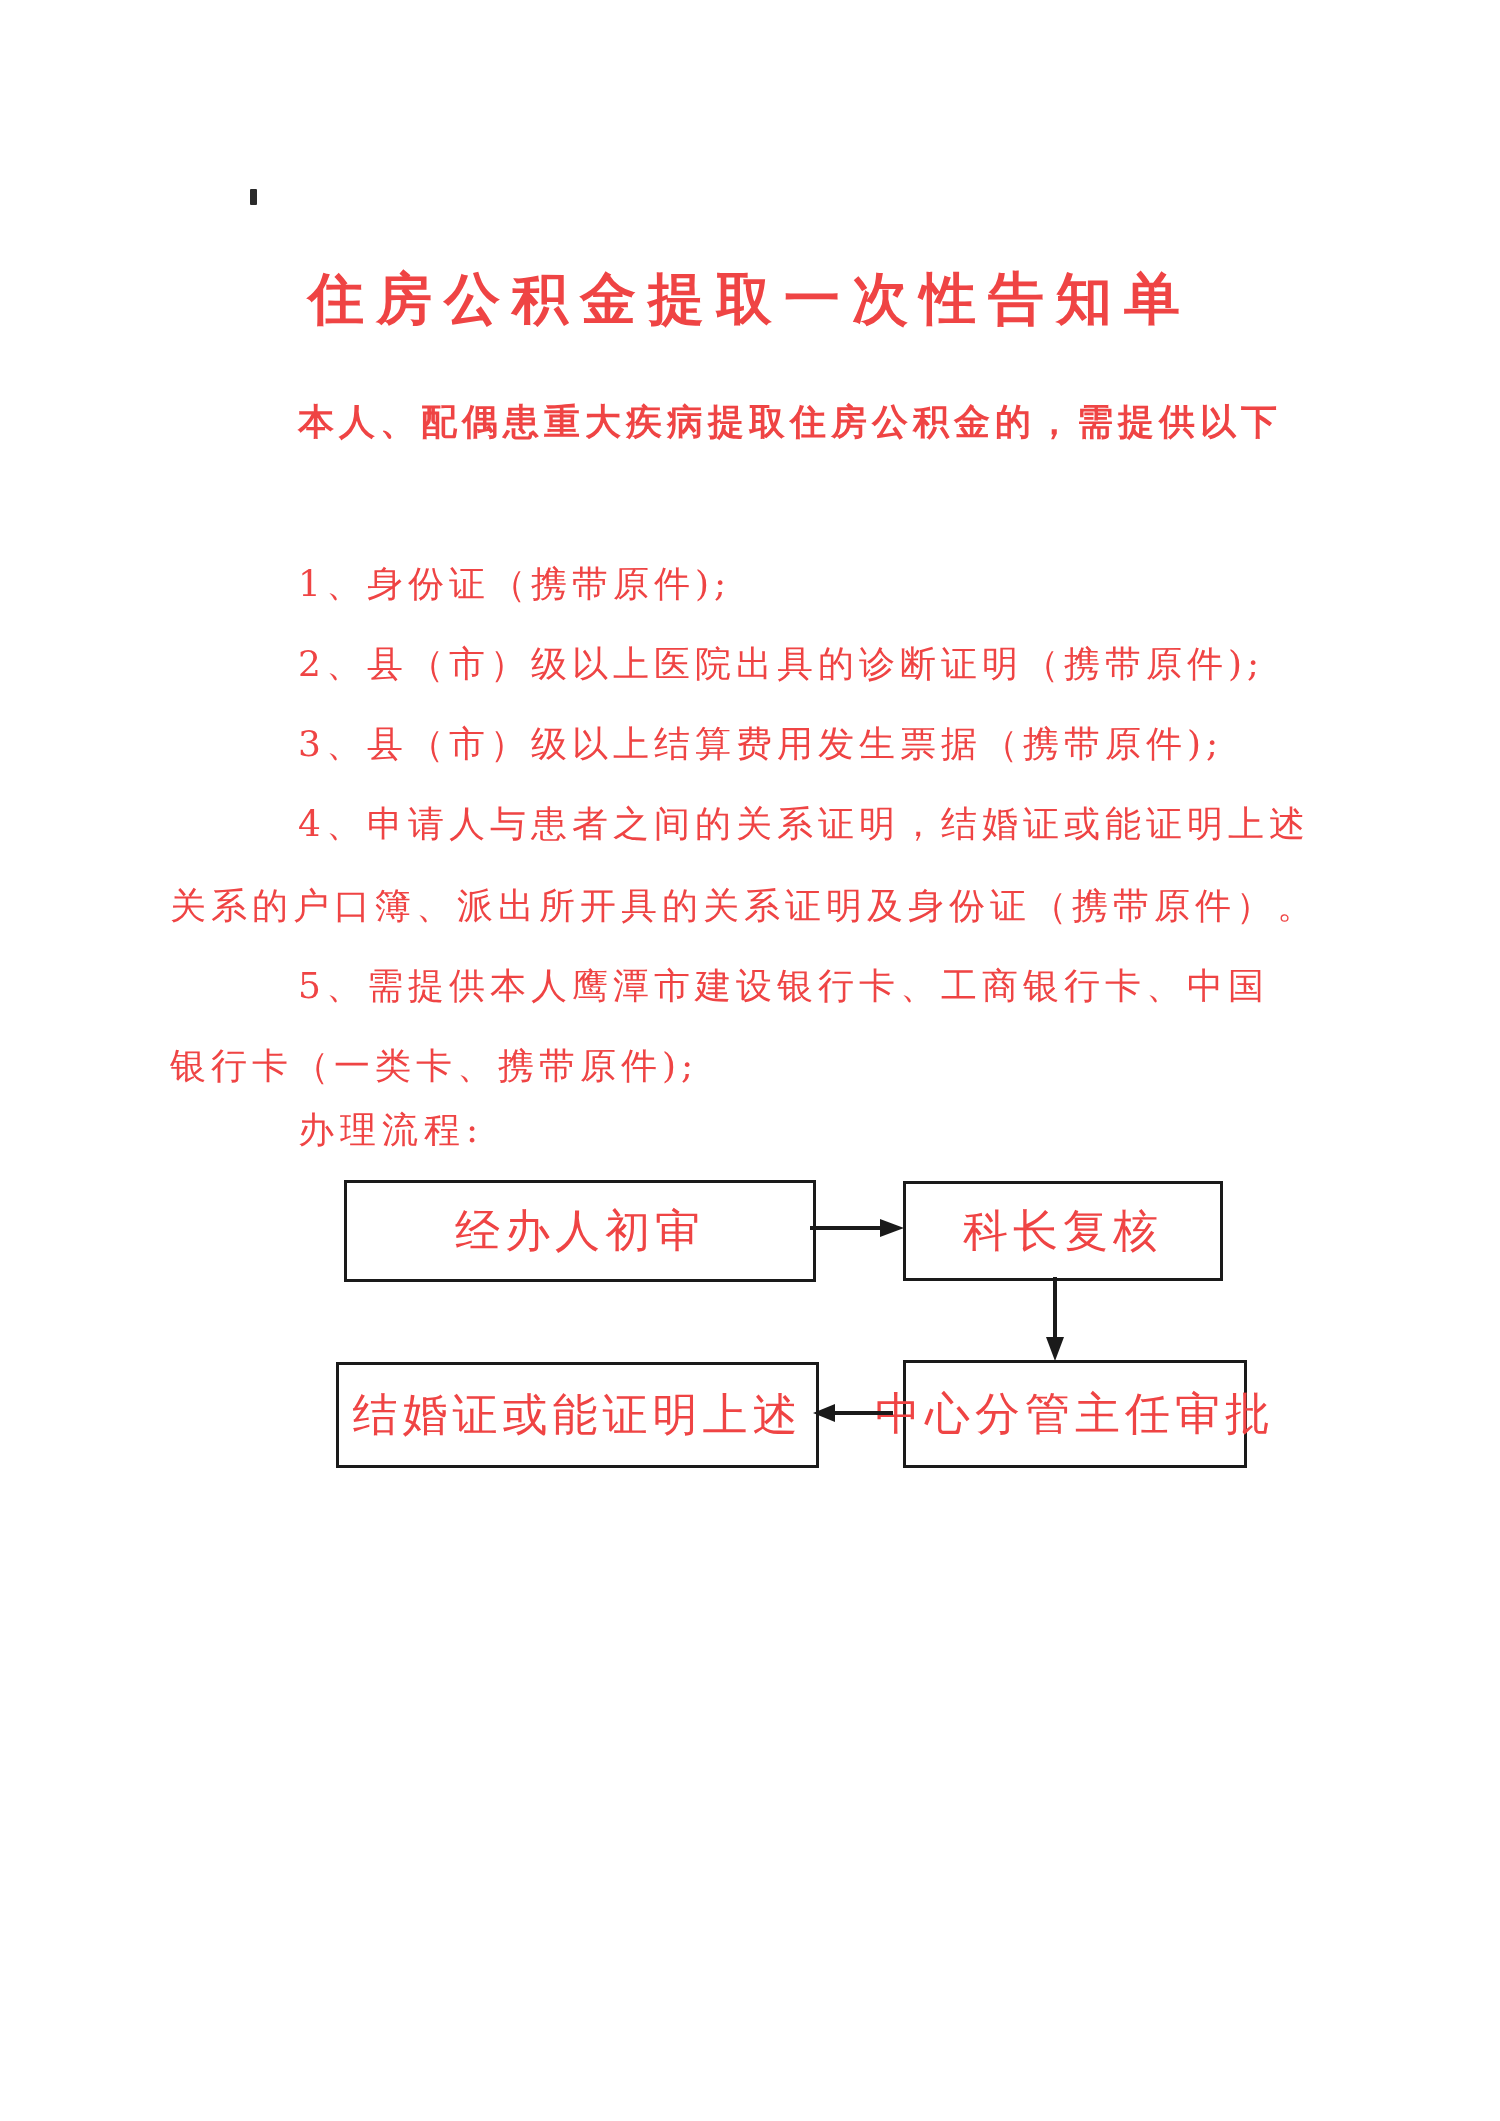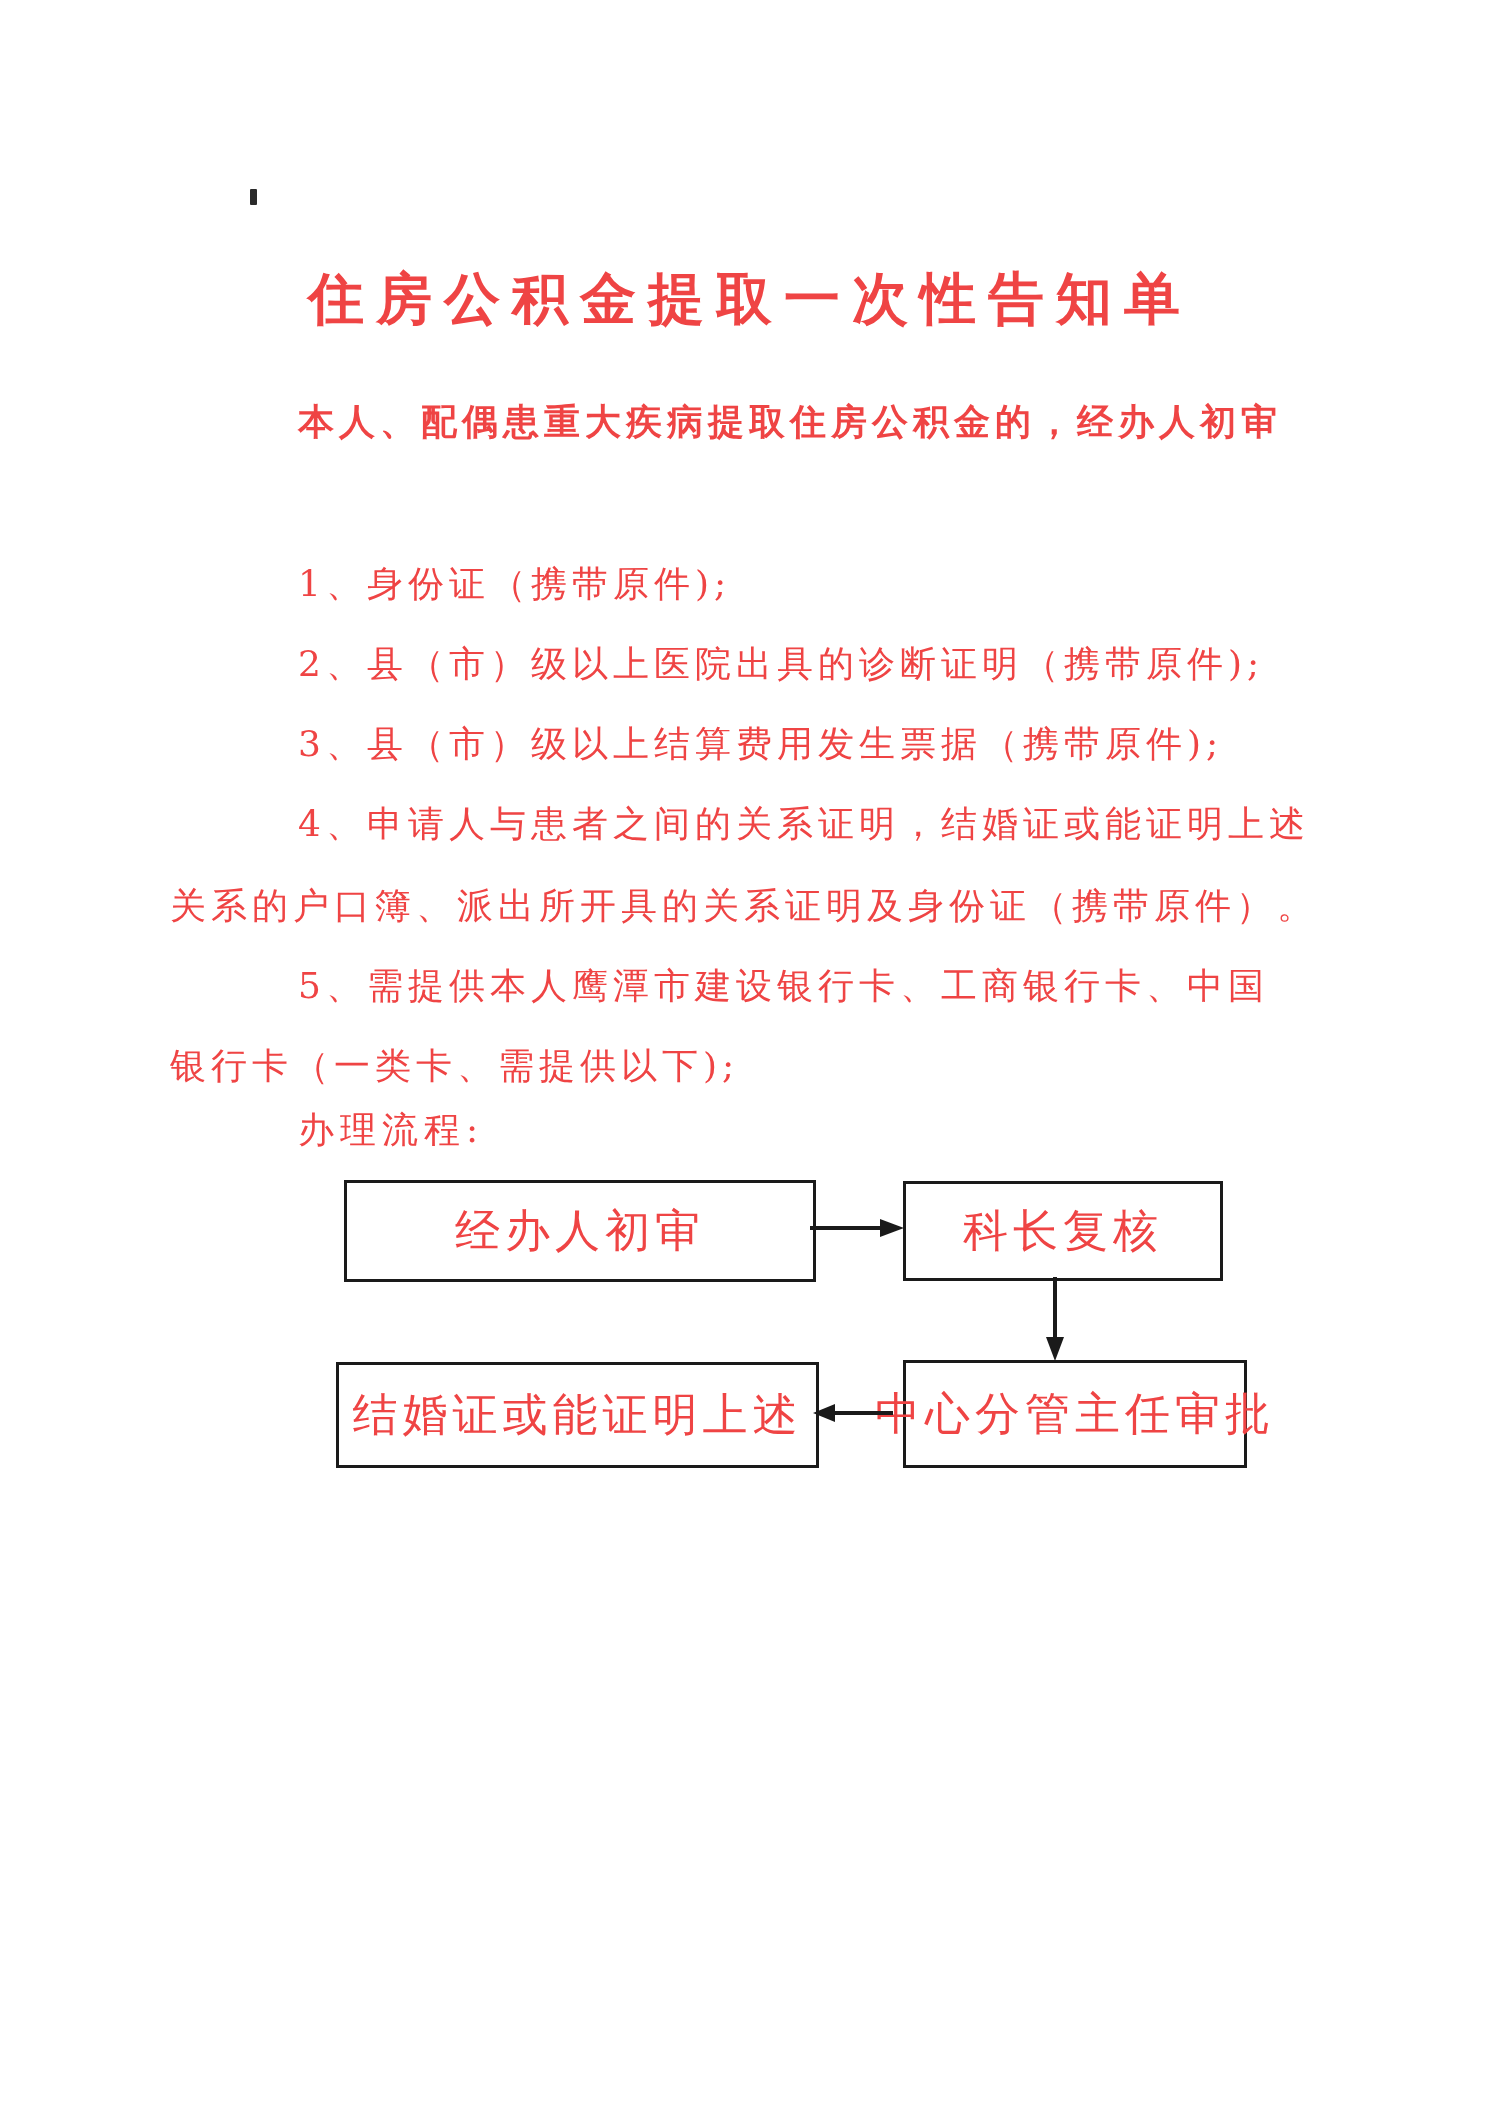--- a/index.html
+++ b/index.html
@@ -90,29 +90,29 @@
 </style>
 </head>
 <body>
 
 <div class="page">
 
   <div class="artifact"></div>
 
   <h1 class="title">住房公积金提取一次性告知单</h1>
 
-  <div class="line bold indent l1">本人、配偶患重大疾病提取住房公积金的，经办人初审</div>
+  <div class="line bold indent l1">本人、配偶患重大疾病提取住房公积金的，需提供以下</div>
 
   <div class="line indent l3">1、身份证（携带原件);</div>
   <div class="line indent l4">2、县（市）级以上医院出具的诊断证明（携带原件);</div>
   <div class="line indent l5">3、县（市）级以上结算费用发生票据（携带原件);</div>
   <div class="line indent l6">4、申请人与患者之间的关系证明，结婚证或能证明上述</div>
   <div class="line l7">关系的户口簿、派出所开具的关系证明及身份证（携带原件）。</div>
   <div class="line indent l8">5、需提供本人鹰潭市建设银行卡、工商银行卡、中国</div>
-  <div class="line l9">银行卡（一类卡、需提供以下);</div>
+  <div class="line l9">银行卡（一类卡、携带原件);</div>
 
   <div class="line indent l10">办理流程:</div>
 
   <div class="flow-box box1">经办人初审</div>
   <div class="flow-box box2">科长复核</div>
   <div class="flow-box box4">中心分管主任审批</div>
   <div class="flow-box box3">结婚证或能证明上述</div>
 
   <svg class="arrow arrow-right" width="96" height="30" viewBox="0 0 96 30">
     <line x1="0" y1="15" x2="72" y2="15" stroke="#1a1a1a" stroke-width="4"></line>

